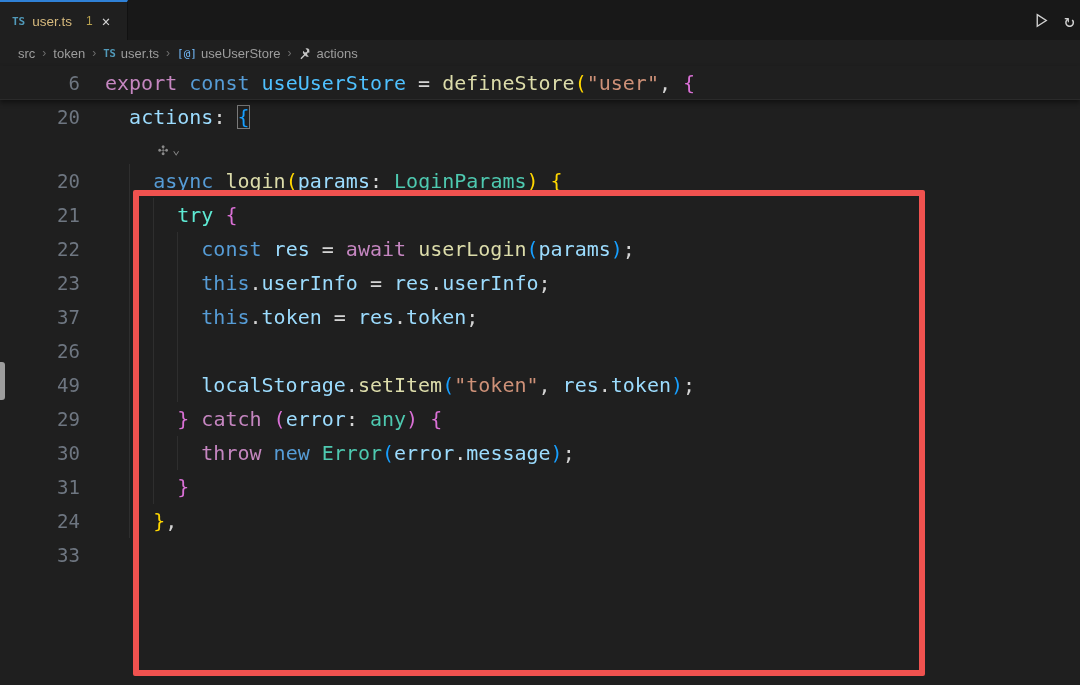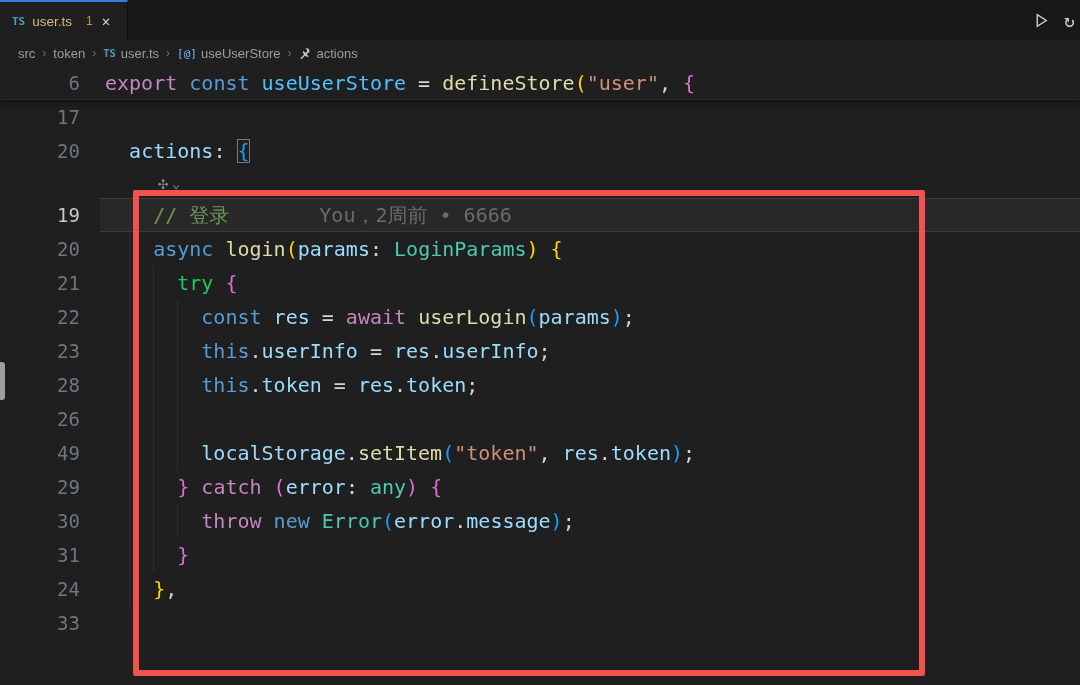--- a/index.html
+++ b/index.html
@@ -107,68 +107,59 @@
 
 <div class="sticky">
   <div class="row">
       <div class="num">6</div>
       <div class="code"><span style="color: rgb(197, 134, 192);">export</span><span> </span><span style="color: rgb(86, 156, 214);">const</span><span> </span><span style="color: rgb(79, 193, 255);">useUserStore</span><span> </span><span style="color: rgb(212, 212, 212);">=</span><span> </span><span style="color: rgb(220, 220, 170);">defineStore</span><span style="color: rgb(255, 215, 0);">(</span><span style="color: rgb(206, 145, 120);">"user"</span><span style="color: rgb(212, 212, 212);">,</span><span> </span><span style="color: rgb(218, 112, 214);">{</span></div>
     </div>
 </div>
 
 <div class="lines">
     <div class="row">
-      <div class="num">17</div>
-      <div class="code"></div>
-    </div>
-    <div class="row">
       <div class="num">20</div>
       <div class="code"><span>  </span><span style="color: rgb(156, 220, 254);">actions</span><span style="color: rgb(212, 212, 212);">:</span><span> </span><span class="match" style="color: rgb(23, 159, 255);">{</span></div>
     </div>
     <div class="row widget">
       <div class="widget-inner">
         <span class="pin">✣</span>
         <span class="chev">⌄</span>
       </div>
     </div>
-    <div class="row current">
-      <div class="guide" style="left: 129.092px;"></div>
-      <div class="num">19</div>
-      <div class="code"><span>    </span><span style="color: rgb(106, 153, 85);">// 登录</span><span class="blame" style="color: rgb(107, 107, 107);">You，2周前 • 6666</span></div>
-    </div>
     <div class="row">
       <div class="guide" style="left: 129.092px;"></div>
       <div class="num">20</div>
       <div class="code"><span>    </span><span style="color: rgb(86, 156, 214);">async</span><span> </span><span style="color: rgb(220, 220, 170);">login</span><span style="color: rgb(255, 215, 0);">(</span><span style="color: rgb(156, 220, 254);">params</span><span style="color: rgb(212, 212, 212);">:</span><span> </span><span style="color: rgb(78, 201, 176);">LoginParams</span><span style="color: rgb(255, 215, 0);">)</span><span> </span><span style="color: rgb(255, 215, 0);">{</span></div>
     </div>
     <div class="row">
       <div class="guide" style="left: 129.092px;"></div>
       <div class="guide" style="left: 153.184px;"></div>
       <div class="num">21</div>
-      <div class="code"><span>      </span><span style="color: #22c55e;">try</span><span> </span><span style="color: rgb(218, 112, 214);">{</span></div>
+      <div class="code"><span>      </span><span style="color: #5eead4;">try</span><span> </span><span style="color: rgb(218, 112, 214);">{</span></div>
     </div>
     <div class="row">
       <div class="guide" style="left: 129.092px;"></div>
       <div class="guide" style="left: 153.184px;"></div>
       <div class="guide" style="left: 177.276px;"></div>
       <div class="num">22</div>
       <div class="code"><span>        </span><span style="color: rgb(86, 156, 214);">const</span><span> </span><span style="color: rgb(156, 220, 254);">res</span><span> </span><span style="color: rgb(212, 212, 212);">=</span><span> </span><span style="color: rgb(197, 134, 192);">await</span><span> </span><span style="color: rgb(220, 220, 170);">userLogin</span><span style="color: rgb(23, 159, 255);">(</span><span style="color: rgb(156, 220, 254);">params</span><span style="color: rgb(23, 159, 255);">)</span><span style="color: rgb(212, 212, 212);">;</span></div>
     </div>
     <div class="row">
       <div class="guide" style="left: 129.092px;"></div>
       <div class="guide" style="left: 153.184px;"></div>
       <div class="guide" style="left: 177.276px;"></div>
       <div class="num">23</div>
       <div class="code"><span>        </span><span style="color: rgb(86, 156, 214);">this</span><span style="color: rgb(212, 212, 212);">.</span><span style="color: rgb(156, 220, 254);">userInfo</span><span> </span><span style="color: rgb(212, 212, 212);">=</span><span> </span><span style="color: rgb(156, 220, 254);">res</span><span style="color: rgb(212, 212, 212);">.</span><span style="color: rgb(156, 220, 254);">userInfo</span><span style="color: rgb(212, 212, 212);">;</span></div>
     </div>
     <div class="row">
       <div class="guide" style="left: 129.092px;"></div>
       <div class="guide" style="left: 153.184px;"></div>
       <div class="guide" style="left: 177.276px;"></div>
-      <div class="num">28</div>
+      <div class="num">37</div>
       <div class="code"><span>        </span><span style="color: rgb(86, 156, 214);">this</span><span style="color: rgb(212, 212, 212);">.</span><span style="color: rgb(156, 220, 254);">token</span><span> </span><span style="color: rgb(212, 212, 212);">=</span><span> </span><span style="color: rgb(156, 220, 254);">res</span><span style="color: rgb(212, 212, 212);">.</span><span style="color: rgb(156, 220, 254);">token</span><span style="color: rgb(212, 212, 212);">;</span></div>
     </div>
     <div class="row">
       <div class="guide" style="left: 129.092px;"></div>
       <div class="guide" style="left: 153.184px;"></div>
       <div class="guide" style="left: 177.276px;"></div>
       <div class="num">26</div>
     </div>
     <div class="row">
       <div class="guide" style="left: 129.092px;"></div>

